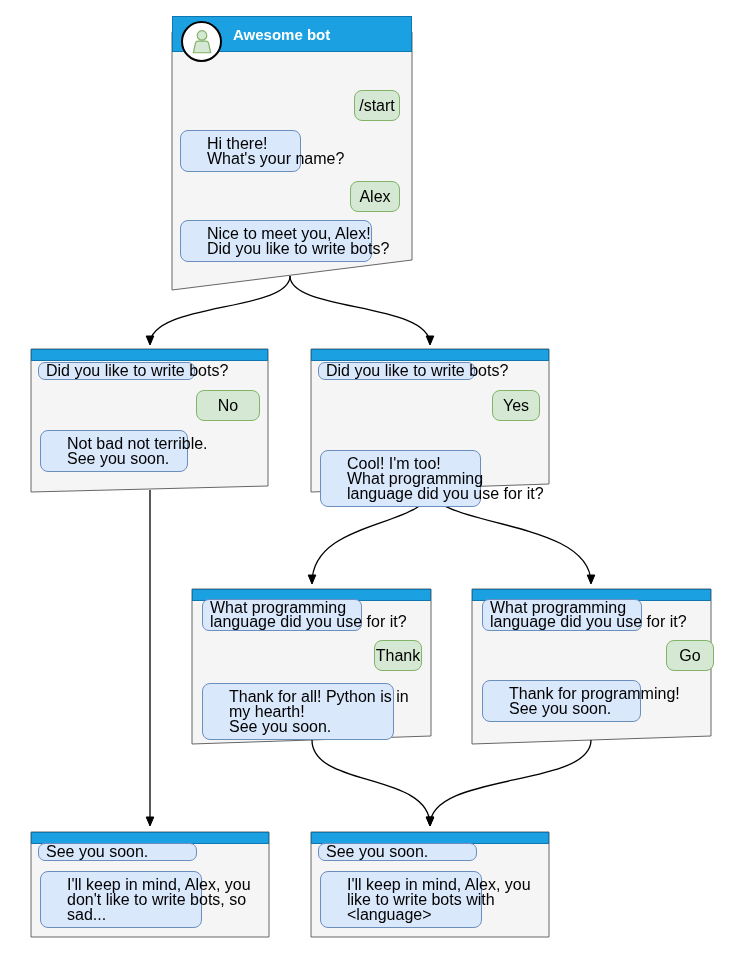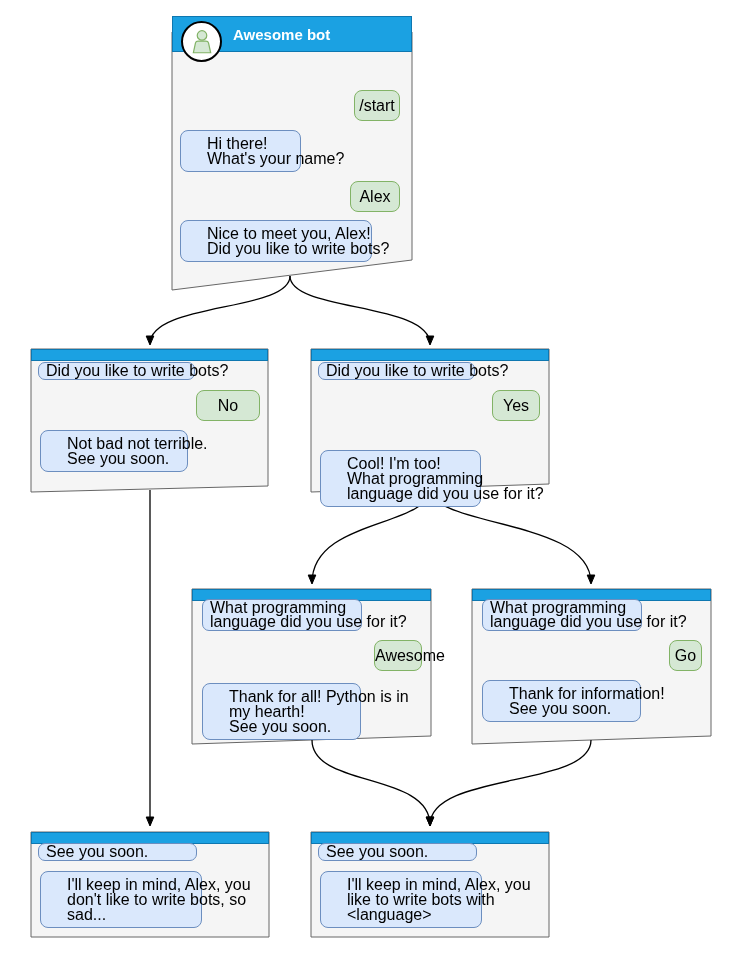--- a/index.html
+++ b/index.html
@@ -99,29 +99,29 @@
 See you soon.</div>
 
   <div class="bubble bot slim" style="left:318px;top:362px;width:157px;">Did you like to write bots?</div>
   <div class="bubble user" style="right:203px;top:390px;width:48px;">Yes</div>
   <div class="bubble bot" style="left:320px;top:430px;width:161px;margin-top:20px;">Cool! I'm too!
 What programming
 language did you use for it?</div>
 
   <div class="bubble bot slim" style="left:202px;top:599px;width:160px;">What programming
 language did you use for it?</div>
-  <div class="bubble user" style="right:321px;top:640px;width:48px;">Awesome</div>
-  <div class="bubble bot" style="left:202px;top:683px;width:159px;">Thank for all! Python is in
+  <div class="bubble user" style="right:321px;top:640px;width:48px;">Thank</div>
+  <div class="bubble bot" style="left:202px;top:683px;width:192px;">Thank for all! Python is in
 my hearth!
 See you soon.</div>
 
   <div class="bubble bot slim" style="left:482px;top:599px;width:160px;">What programming
 language did you use for it?</div>
-  <div class="bubble user" style="right:41px;top:640px;width:33px;">Go</div>
-  <div class="bubble bot" style="left:482px;top:680px;width:159px;">Thank for information!
+  <div class="bubble user" style="right:29px;top:640px;width:48px;">Go</div>
+  <div class="bubble bot" style="left:482px;top:680px;width:159px;">Thank for programming!
 See you soon.</div>
 
   <div class="bubble bot slim" style="left:38px;top:843px;width:159px;">See you soon.</div>
   <div class="bubble bot" style="left:40px;top:871px;width:162px;">I'll keep in mind, Alex, you
 don't like to write bots, so
 sad...</div>
 
   <div class="bubble bot slim" style="left:318px;top:843px;width:159px;">See you soon.</div>
   <div class="bubble bot" style="left:320px;top:871px;width:162px;">I'll keep in mind, Alex, you
 like to write bots with

